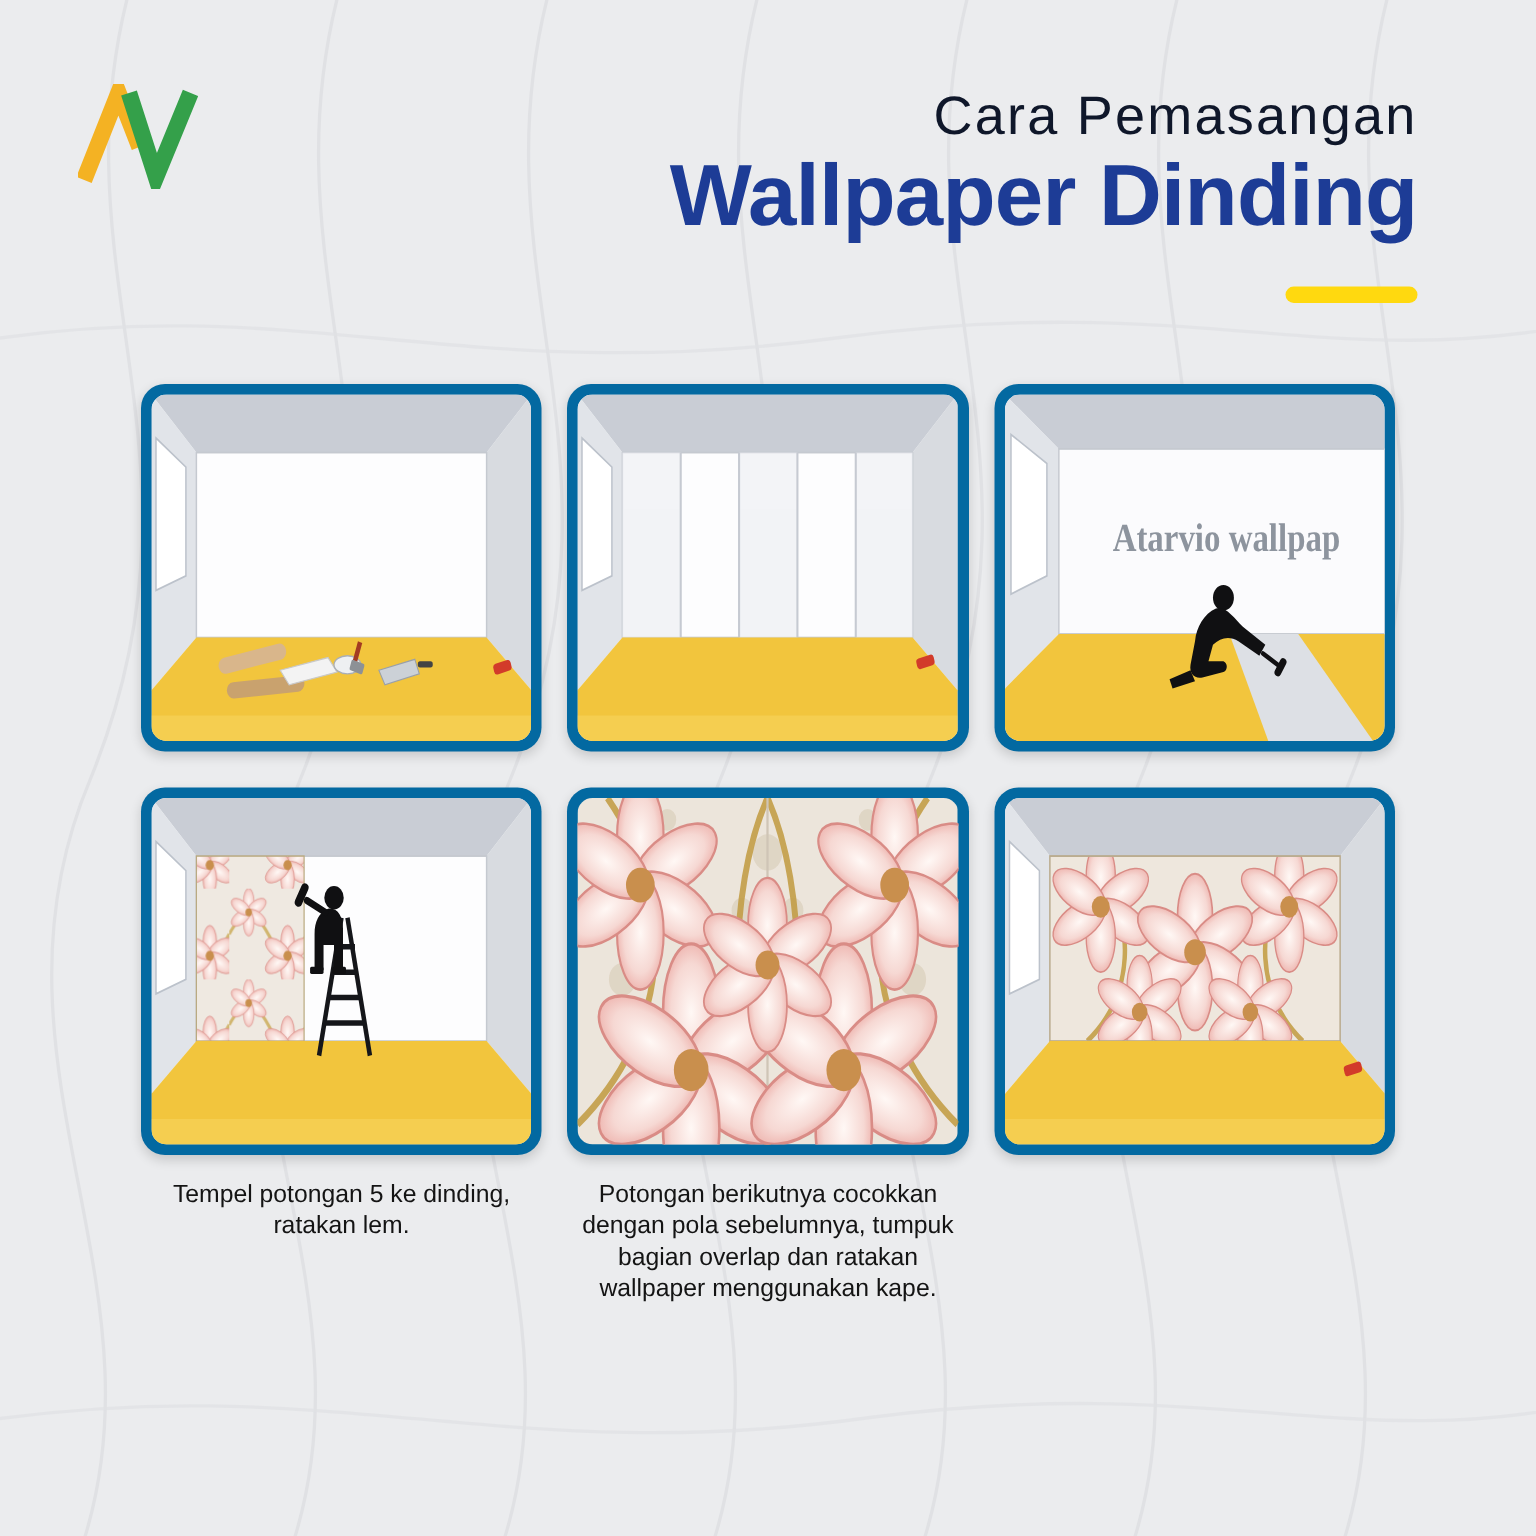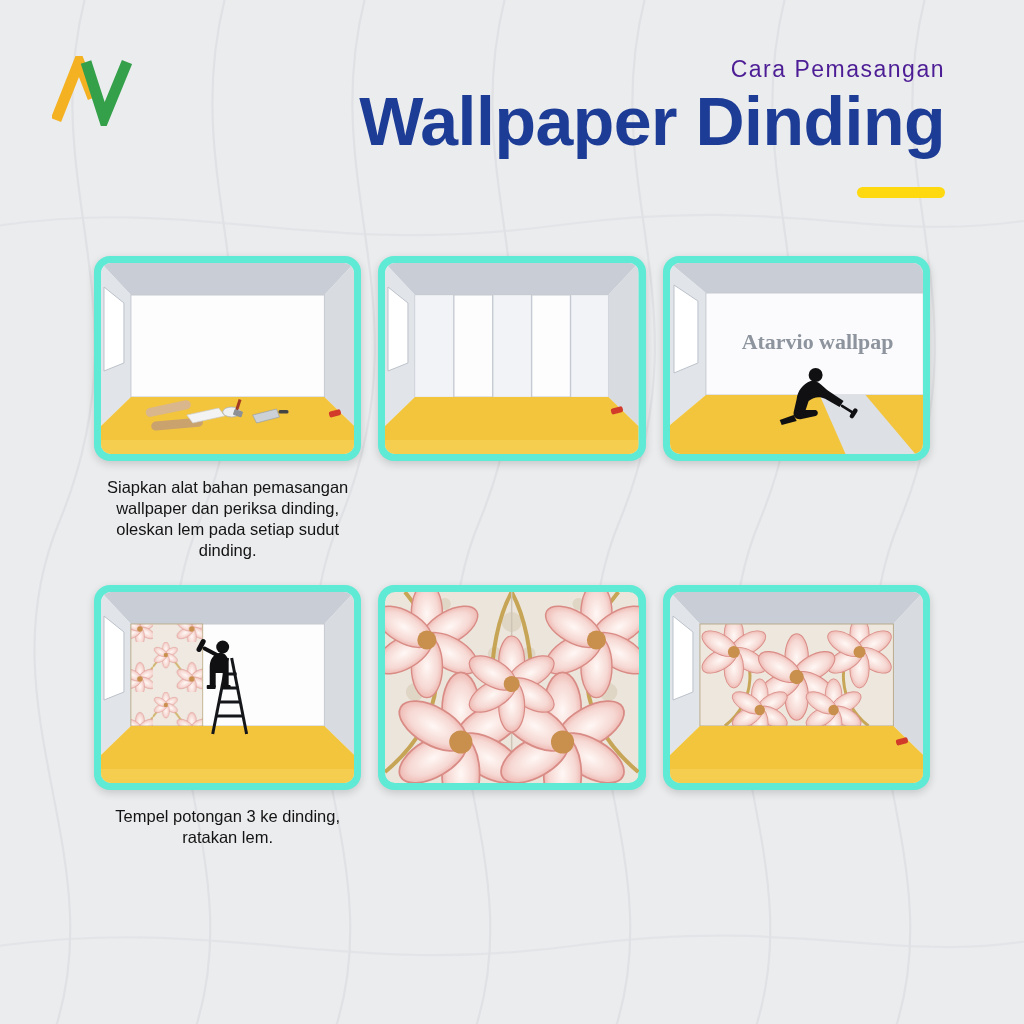--- a/index.html
+++ b/index.html
@@ -6,31 +6,31 @@
   html,body { width:1024px; height:1024px; }
   body {
     font-family:"Liberation Sans", sans-serif;
     background:#ebecee;
     position:relative;
     overflow:hidden;
   }
   .bg-waves { position:absolute; inset:0; z-index:0; }
   .header { position:absolute; top:56px; left:0; right:79px; text-align:right; z-index:2; }
   .logo { position:absolute; left:52px; top:0; width:80px; height:70px; }
-  .subtitle { color:#4c1d95; font-size:23px; letter-spacing:1.5px; font-weight:400; }
-  .title { color:#1d3c96; font-size:68px; font-weight:bold; letter-spacing:-0.5px; line-height:1.04; margin-top:3px; }
+  .subtitle { color:#0f172a; font-size:36px; letter-spacing:1.5px; font-weight:400; }
+  .title { color:#1d3c96; font-size:58px; font-weight:bold; letter-spacing:-0.5px; line-height:1.04; margin-top:3px; }
   .underline { display:inline-block; width:88px; height:11px; background:#ffd90f; border-radius:5.5px; margin-top:12px; }
   .grid {
     position:absolute; left:94px; top:256px; width:836px;
     display:grid; grid-template-columns:repeat(3,1fr);
     column-gap:17px; row-gap:24px; z-index:1;
   }
   .step { display:flex; flex-direction:column; align-items:center; }
   .card {
-    width:100%; height:205px; background:#5eead4; border-radius:16px;
+    width:100%; height:245px; background:#0369a1; border-radius:16px;
     padding:7px; box-shadow:0 3px 8px rgba(0,0,0,.16);
   }
   .card svg { width:100%; height:100%; border-radius:10px; display:block; }
   .caption {
     margin-top:16px; width:260px; font-size:16.5px; line-height:1.27;
     color:#141414; text-align:center;
   }
 </style>
 </head>
 <body>
@@ -110,21 +110,20 @@
           <polygon points="86,152 118,145 124,153 92,160" fill="#f3f3f3" stroke="#c9c9c9" stroke-width=".7"></polygon>
           <ellipse cx="131" cy="149" rx="9" ry="5" fill="#eef0f2" stroke="#a9aeb6" stroke-width=".8"></ellipse>
           <rect x="138" y="136" width="3" height="11" fill="#a33b22" transform="rotate(18 138 136)"></rect>
           <rect x="134" y="146" width="9" height="6" rx="1" fill="#8d9196" transform="rotate(18 134 146)"></rect>
           <polygon points="152,152 176,146 179,154 156,160" fill="#ccd1d7" stroke="#9aa0a8" stroke-width=".7"></polygon>
           <rect x="178" y="147" width="10" height="3.5" rx="1.5" fill="#444"></rect>
           <rect x="228" y="149" width="12" height="6" rx="2" fill="#d23b2a" transform="rotate(-15 228 149)"></rect>
         </g>
       </svg>
     </div>
-    <figcaption class="caption">Siapkan alat bahan pemasangan wallpaper dan periksa dinding, oleskan lem pada setiap sudut dinding.</figcaption>
   </figure>
 
   <figure class="step">
     <div class="card">
       <svg viewBox="0 0 254 191" preserveAspectRatio="none">
         <rect width="254" height="191" fill="#f5f6f8"></rect>
         <polygon points="0,0 254,0 224,32 30,32" fill="#c9cdd5"></polygon>
         <polygon points="0,0 30,32 30,134 0,163" fill="#e1e4e9"></polygon>
         <polygon points="254,0 224,32 224,134 254,163" fill="#d8dbe0"></polygon>
         <rect x="30" y="32" width="194" height="102" fill="#fdfdfe" stroke="#c5c9d0" stroke-width="1"></rect>
@@ -196,21 +195,21 @@
           <path d="M118,61 C112,63 109,68 109,75 L109,95 L115,95 L115,81 L122,81 L122,95 L128,95 L128,72 C128,65 124,60 118,61 Z"></path>
           <g transform="rotate(28 118 64)">
             <rect x="100" y="62" width="18" height="4" rx="2"></rect>
             <rect x="95" y="56" width="5" height="14" rx="2.5"></rect>
           </g>
           <rect x="106" y="93" width="9" height="4" rx="1"></rect>
           <rect x="121" y="93" width="9" height="4" rx="1"></rect>
         </g>
       </svg>
     </div>
-    <figcaption class="caption">Tempel potongan 3 ke dinding, ratakan lem.</figcaption>
+    <figcaption class="caption">Tempel potongan 5 ke dinding, ratakan lem.</figcaption>
   </figure>
 
   <figure class="step">
     <div class="card">
       <svg viewBox="0 0 254 191" preserveAspectRatio="none">
         <rect width="254" height="191" fill="#ece5db"></rect>
         <g fill="#d8cbb6" opacity=".6">
           <circle cx="127" cy="30" r="10"></circle>
             <circle cx="110" cy="62" r="7"></circle>
             <circle cx="144" cy="62" r="7"></circle>
@@ -229,20 +228,21 @@
           <path d="M127,0 C154,50 154,140 127,191"></path>
         </g>
         <line x1="127" y1="0" x2="127" y2="191" stroke="#cfc5b6" stroke-width="1.5"></line>
         <use href="#flw" transform="translate(42,48) scale(2.4)"></use>
         <use href="#flw" transform="translate(212,48) scale(2.4)"></use>
         <use href="#flw" transform="translate(76,150) scale(2.9)"></use>
         <use href="#flw" transform="translate(178,150) scale(2.9)"></use>
         <use href="#flw" transform="translate(127,92) scale(2.0)"></use>
       </svg>
     </div>
+    <figcaption class="caption">Potongan berikutnya cocokkan dengan pola sebelumnya, tumpuk bagian overlap dan ratakan wallpaper menggunakan kape.</figcaption>
   </figure>
 
   <figure class="step">
     <div class="card">
       <svg viewBox="0 0 254 191" preserveAspectRatio="none">
         <defs>
           <clipPath id="wc6">
               <rect x="30" y="32" width="194" height="102"></rect>
             </clipPath>
         </defs>

